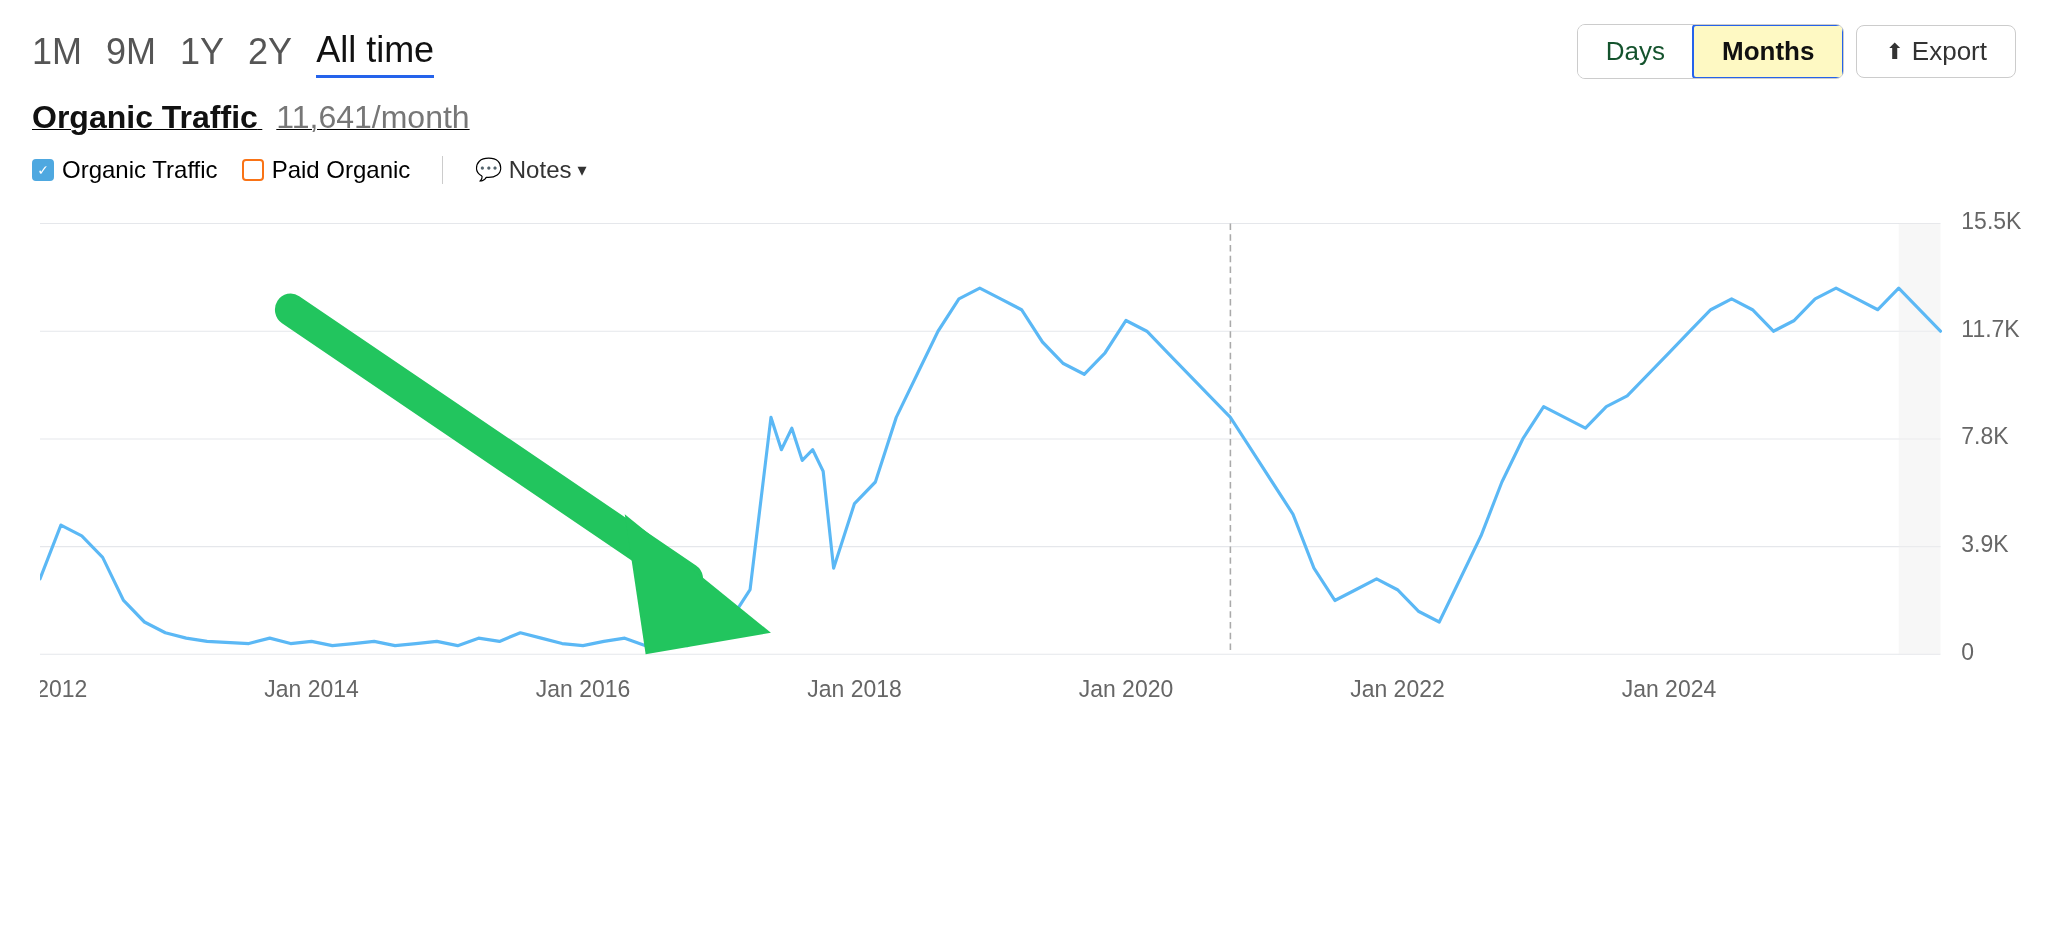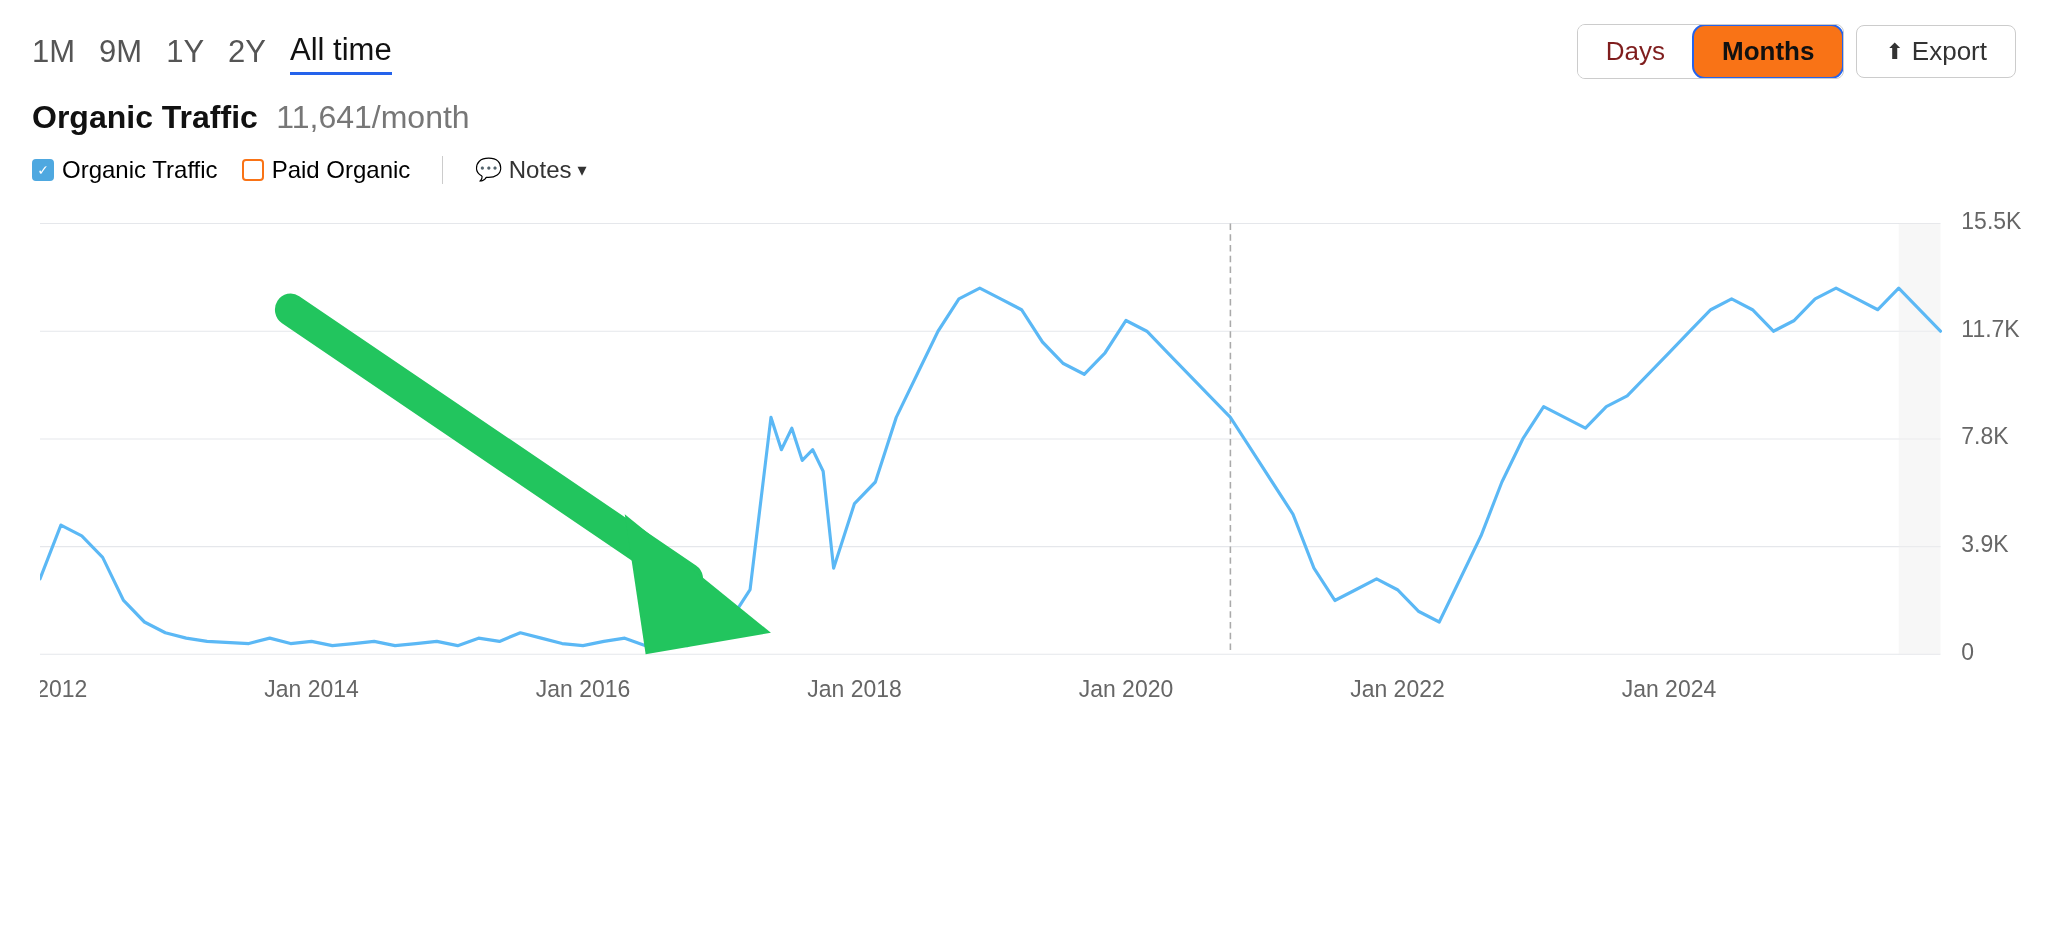--- a/index.html
+++ b/index.html
@@ -17,21 +17,21 @@
       align-items: center;
       justify-content: space-between;
       margin-bottom: 20px;
     }
     .time-filters {
       display: flex;
       align-items: center;
       gap: 24px;
     }
     .time-filter-btn {
-      font-size: 31px;
+      font-size: 36px;
       color: #555;
       background: none;
       border: none;
       cursor: pointer;
       padding: 4px 0;
     }
     .time-filter-btn.active {
       color: #111;
       font-weight: 400;
       border-bottom: 3px solid #2563eb;
@@ -47,29 +47,29 @@
       border: 1px solid #ccc;
       border-radius: 8px;
       overflow: hidden;
     }
     .toggle-btn {
       font-size: 26px;
       padding: 10px 28px;
       background: #fff;
       border: none;
       cursor: pointer;
-      color: #7f1d1d;
+      color: #14532d;
     }
     .toggle-btn.active {
-      background: #f97316;
+      background: #fef9c3;
       border: 2px solid #2563eb;
       color: #111;
       font-weight: 600;
       margin: -1px;
-      border-radius: 13px;
+      border-radius: 4px;
       z-index: 1;
     }
     .export-btn {
       display: flex;
       align-items: center;
       gap: 8px;
       font-size: 26px;
       padding: 10px 28px;
       background: #fff;
       border: 1px solid #ccc;
@@ -78,20 +78,21 @@
       color: #333;
       font-weight: 500;
     }
     .export-icon {
       font-size: 22px;
     }
 
     
     .metric-header {
       margin-bottom: 20px;
+      text-decoration: underline;
     }
     .metric-title {
       font-size: 32px;
       font-weight: 700;
       color: #111;
       display: inline;
     }
     .metric-value {
       font-size: 32px;
       font-weight: 400;

